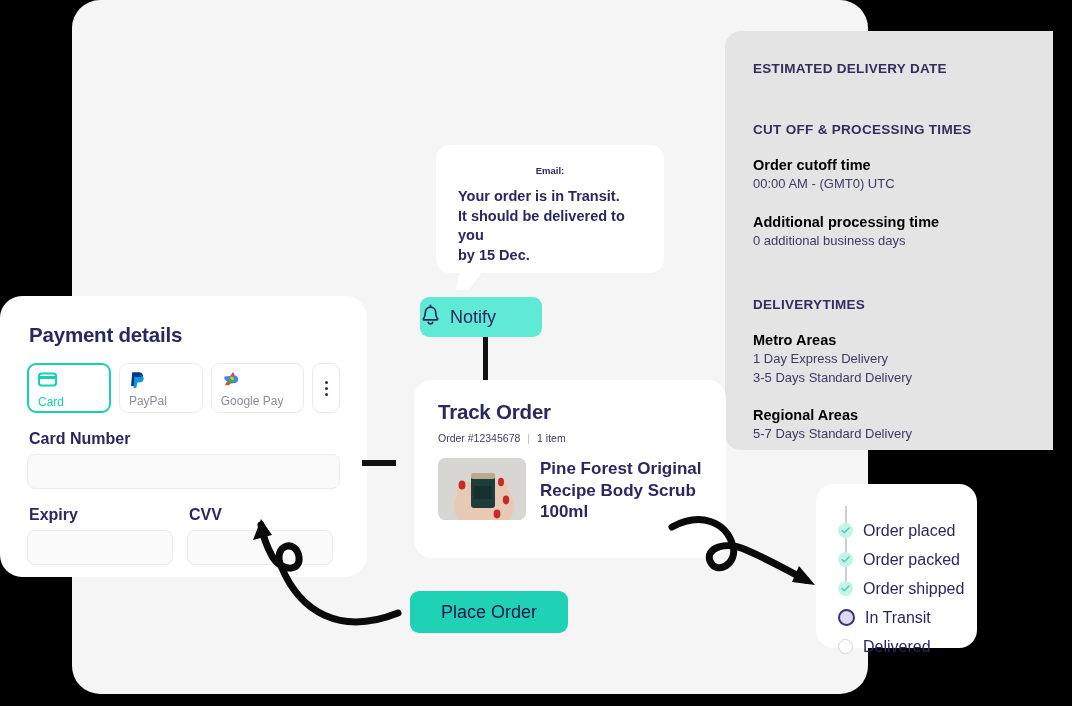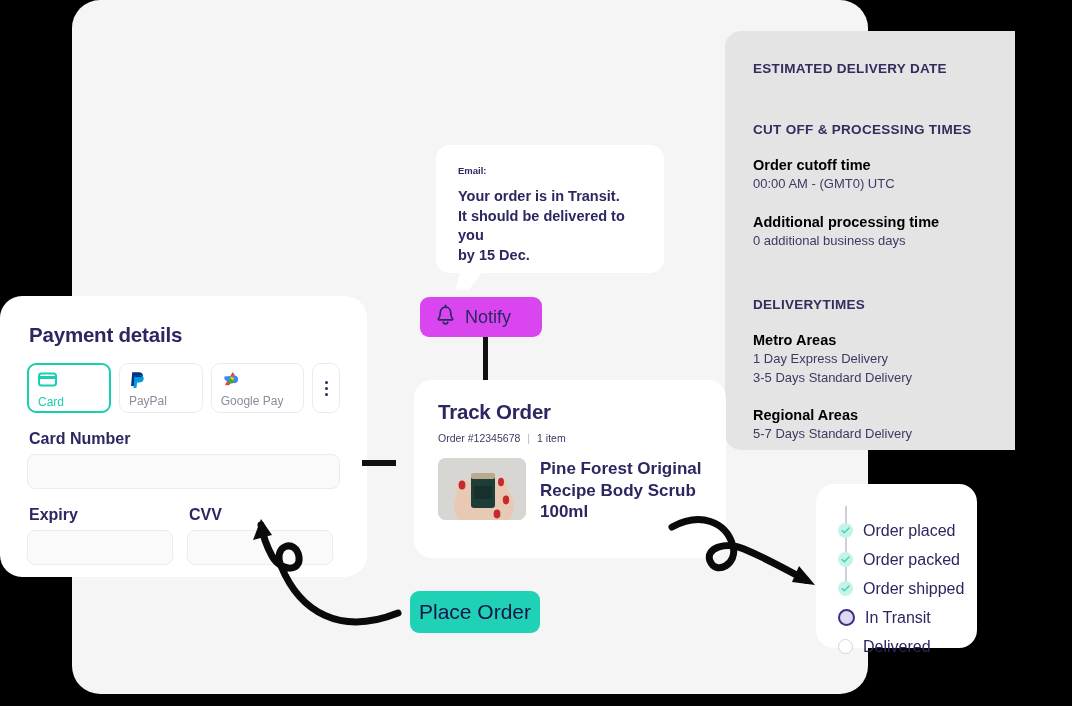--- a/index.html
+++ b/index.html
@@ -17,21 +17,21 @@
     left: 72px; top: 0px;
     width: 796px; height: 694px;
     background: #f5f5f6;
     border-radius: 28px;
   }
 
   
   .delivery-panel {
     position: absolute;
     left: 725px; top: 31px;
-    width: 290px; height: 419px;
+    width: 328px; height: 419px;
     background: #e4e4e5;
     border-radius: 16px 0 0 16px;
     padding: 30px 0 0 28px;
   }
   .dp-head {
     font-size: 13.5px; font-weight: bold; letter-spacing: .3px;
     color: #312e5d; margin-bottom: 4px;
   }
   .dp-gap-lg { height: 42px; }
   .dp-gap-md { height: 28px; }
@@ -95,31 +95,30 @@
   }
   .email-tip:after {
     content: ""; position: absolute;
     left: 22px; bottom: -17px;
     border-left: 13px solid #ffffff;
     border-right: 9px solid transparent;
     border-top: 18px solid #ffffff;
     border-bottom: 0;
     transform: skewX(-14deg);
   }
-  .et-kicker { font-size: 9.5px; font-weight: bold; color: #2b2760; margin-bottom: 11px; }
+  .et-kicker { font-size: 9.5px; font-weight: bold; color: #2b2760; margin-bottom: 11px; text-align: center; }
   .et-body { font-size: 14.5px; font-weight: bold; color: #2b2760; line-height: 1.35; }
 
   
   .notify {
     position: absolute;
     left: 420px; top: 297px;
     width: 122px; height: 40px;
-    background: #d946ef; border-radius: 9px;
+    background: #5eead4; border-radius: 9px;
     display: flex; align-items: center; gap: 9px;
-    padding-left: 15px;
   }
   .notify-lbl { font-size: 18px; color: #2b2760; }
 
   
   .conn-v {
     position: absolute; left: 483px; top: 337px;
     width: 5px; height: 46px; background: #111;
   }
   .conn-h {
     position: absolute; left: 362px; top: 460px;
@@ -141,25 +140,25 @@
   .thumb {
     width: 88px; height: 62px; border-radius: 8px;
     background: #cfcdc9; overflow: hidden; position: relative; flex: none;
   }
   .prod-name { font-size: 17px; font-weight: bold; color: #2b2760; line-height: 1.27; }
 
   
   .place-order {
     position: absolute;
     left: 410px; top: 591px;
-    width: 130px; height: 42px;
+    width: 158px; height: 42px;
     background: #1fd2b6; border-radius: 9px;
     border: none;
     font-family: "Liberation Sans", sans-serif;
-    font-size: 21px; color: #16134a;
+    font-size: 18px; color: #16134a;
     cursor: pointer;
   }
 
   
   .status-card {
     position: absolute;
     left: 816px; top: 484px;
     width: 161px; height: 164px;
     background: #ffffff; border-radius: 18px;
     padding: 32px 0 0 22px;

